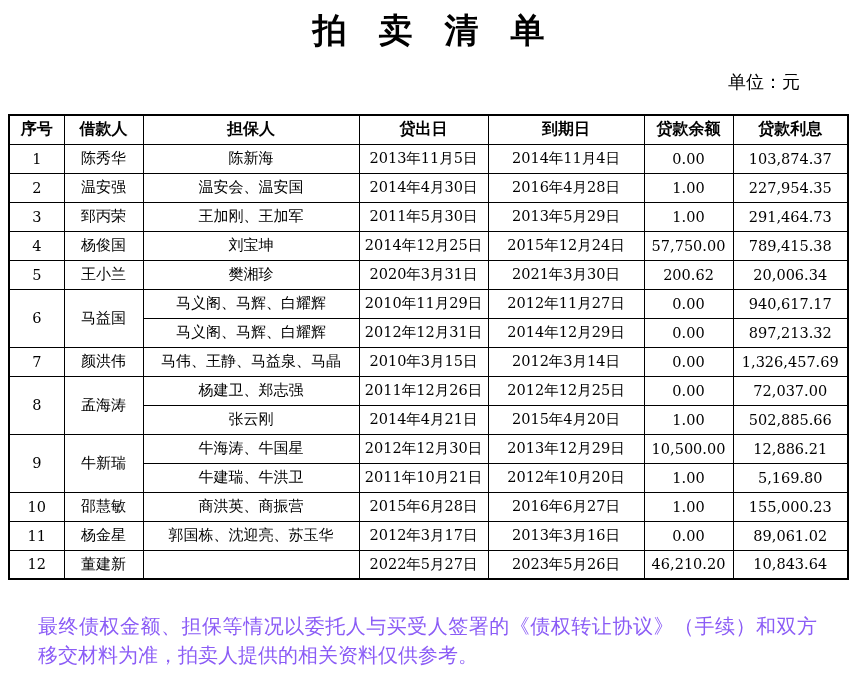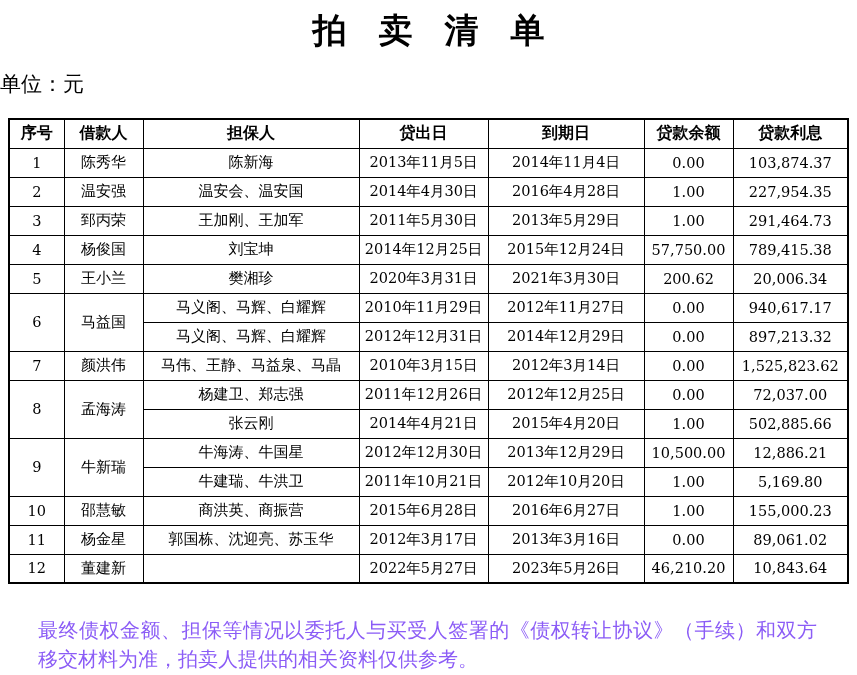--- a/index.html
+++ b/index.html
@@ -18,22 +18,23 @@
     font-family: "Liberation Serif", serif;
     font-weight: bold;
     font-size: 34px;
     letter-spacing: 32px;
     text-indent: 32px; 
     white-space: nowrap;
   }
 
   .unit {
     margin: 16px 57px 20px 0;
+    text-align: right;
     font-family: "Liberation Serif", serif;
-    font-size: 21px;
+    font-size: 18px;
   }
 
   table.auction {
     border-collapse: collapse;
     table-layout: fixed;
     margin-left: 8px;
     width: 839px;
     border: 2px solid #000;
     margin-top: 8px;
   }
@@ -165,21 +166,21 @@
           <td class="num">0.00</td>
           <td class="num">897,213.32</td>
         </tr>
         <tr>
           <td rowspan="1" class="num">7</td>
           <td rowspan="1" class="name">颜洪伟</td>
           <td class="name">马伟、王静、马益泉、马晶</td>
           <td class="date">2010年3月15日</td>
           <td class="date">2012年3月14日</td>
           <td class="num">0.00</td>
-          <td class="num">1,525,823.62</td>
+          <td class="num">1,326,457.69</td>
         </tr>
         <tr>
           <td rowspan="2" class="num">8</td>
           <td rowspan="2" class="name">孟海涛</td>
           <td class="name">杨建卫、郑志强</td>
           <td class="date">2011年12月26日</td>
           <td class="date">2012年12月25日</td>
           <td class="num">0.00</td>
           <td class="num">72,037.00</td>
         </tr>

